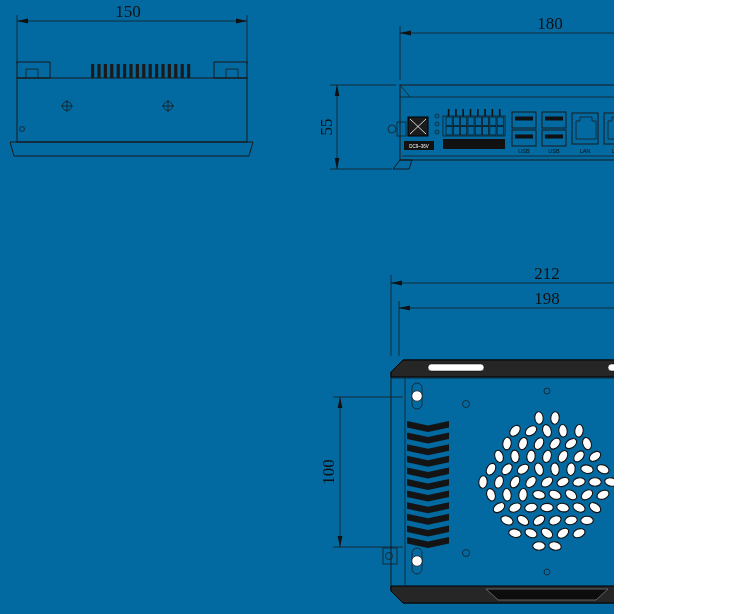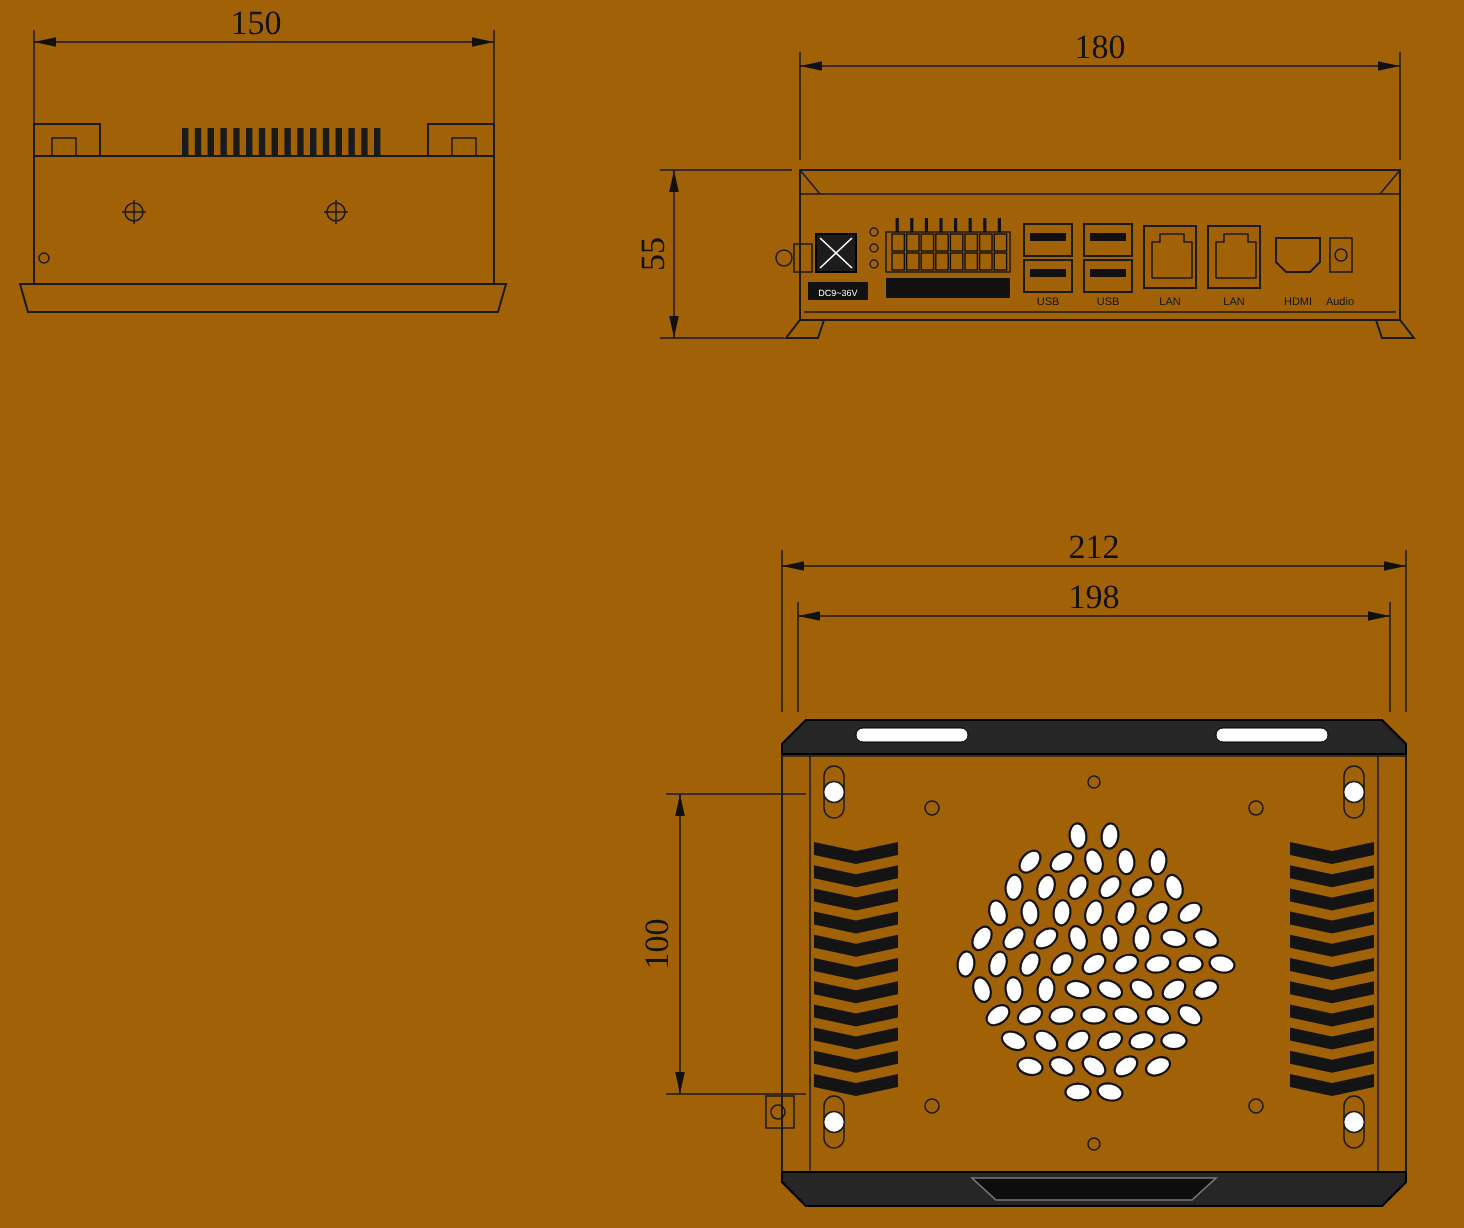--- a/index.html
+++ b/index.html
@@ -1,16 +1,16 @@
 <!DOCTYPE html>
 <html><head>
 <meta charset="utf-8">
 <style>
   html,body{margin:0;padding:0;background:#fff;}
-  .canvas{position:relative;width:732px;height:614px;background:#a16207;overflow:hidden;}
+  .canvas{position:relative;width:614px;height:614px;background:#0369a1;overflow:hidden;}
   svg{display:block;}
   .ln{stroke:#1a1a1a;fill:none;stroke-width:1;}
   .thin{stroke-width:0.75;}
   .dim{font-family:"Liberation Serif",serif;font-size:17px;fill:#111;}
   .plabel{font-family:"Liberation Sans",sans-serif;font-size:5.5px;fill:#111;}
   .wlabel{font-family:"Liberation Sans",sans-serif;font-size:4.5px;fill:#fff;}
 </style>
 </head>
 <body>
 

